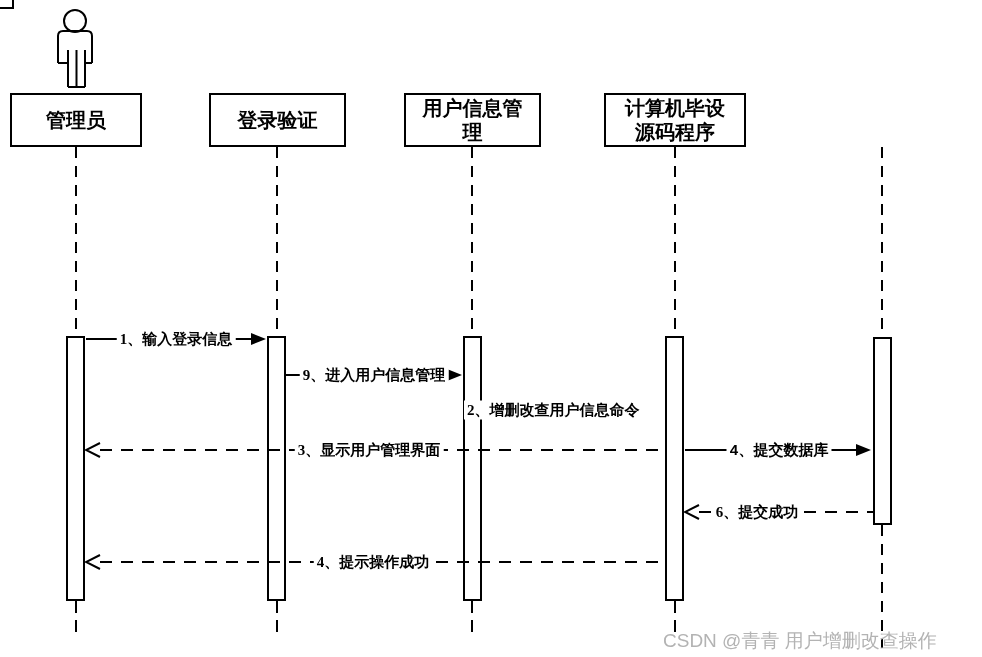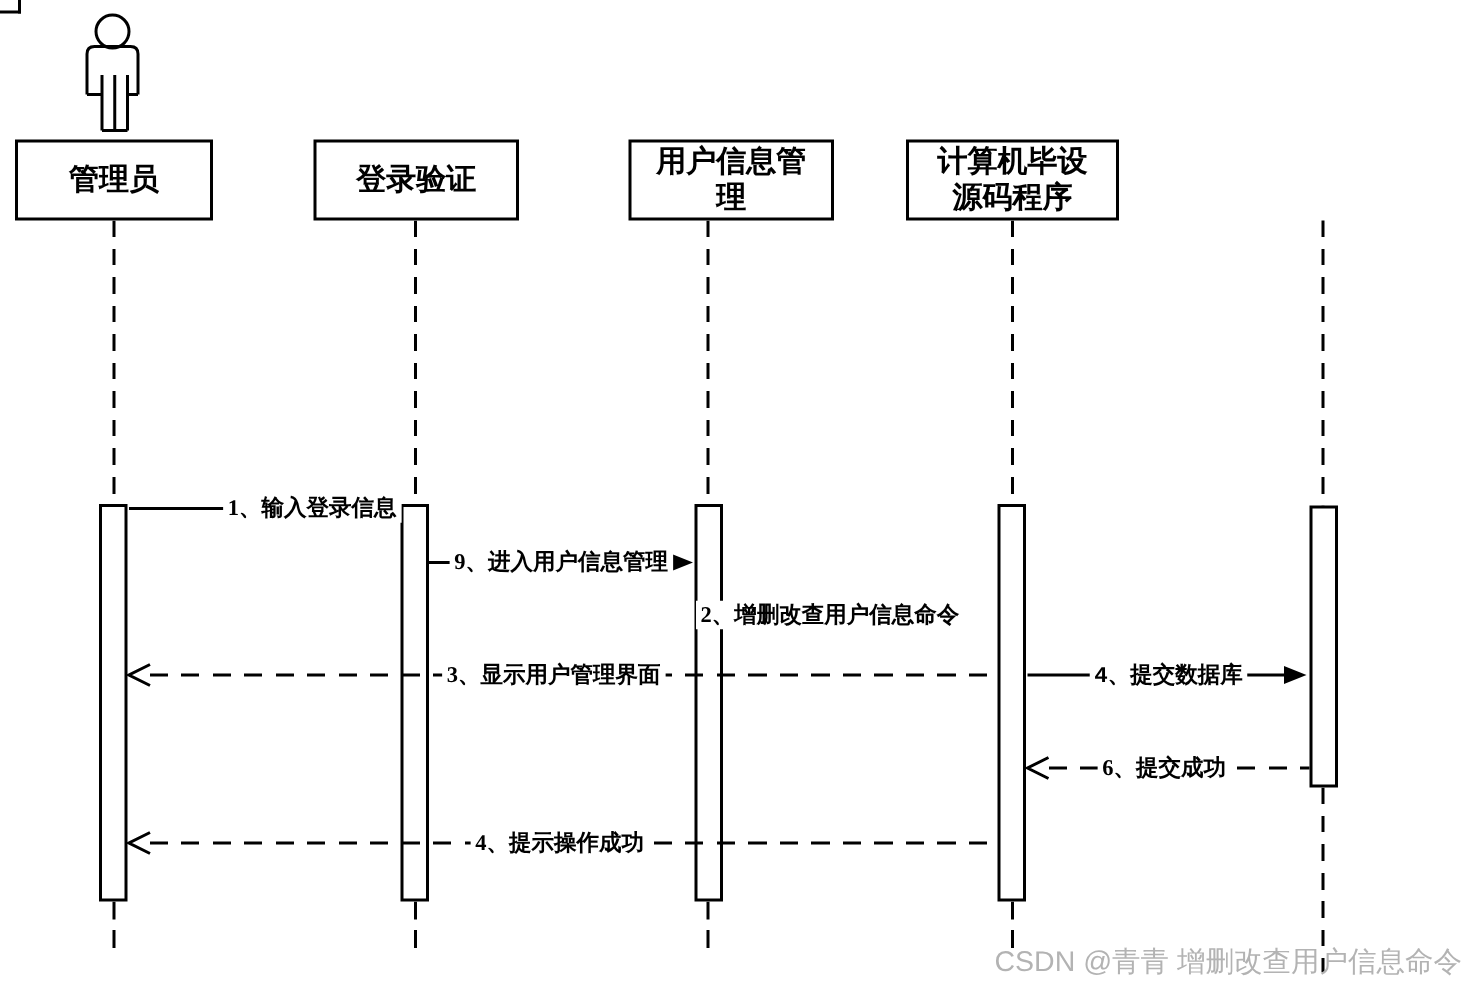--- a/index.html
+++ b/index.html
@@ -66,21 +66,21 @@
     <path d="M9,55 L19,55 M43,55 L36,55" stroke="#000" stroke-width="2"></path>
     <path d="M19,42 L19,79 M36,42 L36,79 M19,79 L36,79 M27.5,42 L27.5,79" stroke="#000" stroke-width="2" fill="none"></path>
   </svg>
 
   <div class="pbox" style="left:10px;  width:132px;">
     <span>管理员</span>
   </div>
   <div class="pbox" style="left:209px; width:137px;align-items:center;">
     <span>登录验证</span>
   </div>
-  <div class="pbox" style="left:404px; width:137px;margin-left:15px;">
+  <div class="pbox" style="left:404px; width:137px;">
     <span class="wrap5">用户信息管理</span>
   </div>
   <div class="pbox" style="left:604px; width:142px;">
     <span class="wrap5">计算机毕设源码程序</span>
   </div>
 
   <div class="vdash" style="left:75px;  top:147px; height:189px;"></div>
   <div class="vdash" style="left:276px; top:147px; height:189px;"></div>
   <div class="vdash" style="left:471px; top:147px; height:189px;"></div>
   <div class="vdash" style="left:674px; top:147px; height:189px;"></div>
@@ -97,21 +97,21 @@
   <div class="stub" style="left:276px; top:601px; height:12px;"></div>
   <div class="stub" style="left:276px; top:620px; height:12px;"></div>
   <div class="stub" style="left:471px; top:601px; height:12px;"></div>
   <div class="stub" style="left:471px; top:620px; height:12px;"></div>
   <div class="stub" style="left:674px; top:601px; height:12px;"></div>
   <div class="stub" style="left:674px; top:620px; height:12px;"></div>
   <div class="vdash" style="left:881px; top:525px; height:123px;"></div>
 
   <div class="hline" style="left:86px; top:338px; width:166px;"></div>
   <div class="arr-filled" style="left:251px; top:333px;"></div>
-  <span class="mlabel" style="left:176px; top:339px;margin-left:32px;">1、输入登录信息</span>
+  <span class="mlabel" style="left:176px; top:339px;">1、输入登录信息</span>
 
   <div class="hline" style="left:286px; top:374px; width:162px;"></div>
   <div class="arr-filled" style="left:447px; top:369px;"></div>
   <span class="mlabel" style="left:374px; top:375px;">9、进入用户信息管理</span>
 
   <span class="mlabel left-anchor" style="left:464px; top:410px;">2、增删改查用户信息命令</span>
 
   <div class="hline" style="left:685px; top:449px; width:172px;"></div>
   <div class="arr-filled" style="left:856px; top:444px;"></div>
   <span class="mlabel" style="left:779px; top:450px;font-family:Liberation Mono, monospace;">4、提交数据库</span>
@@ -119,23 +119,23 @@
   <div class="hdash" style="left:100px; top:449px; width:565px;"></div>
   <svg class="arr-open" style="left:84px; top:441px;" width="17" height="18" viewBox="0 0 17 18">
     <path d="M16,2 L2,9 L16,16" fill="none" stroke="#000" stroke-width="2"></path>
   </svg>
   <span class="mlabel" style="left:369px; top:450px;">3、显示用户管理界面</span>
 
   <div class="hdash" style="left:699px; top:511px; width:174px;"></div>
   <svg class="arr-open" style="left:683px; top:503px;" width="17" height="18" viewBox="0 0 17 18">
     <path d="M16,2 L2,9 L16,16" fill="none" stroke="#000" stroke-width="2"></path>
   </svg>
-  <span class="mlabel" style="left:776px; top:512px;">6、提交成功</span>
+  <span class="mlabel" style="left:757px; top:512px;">6、提交成功</span>
 
   <div class="hdash" style="left:100px; top:561px; width:565px;"></div>
   <svg class="arr-open" style="left:84px; top:553px;" width="17" height="18" viewBox="0 0 17 18">
     <path d="M16,2 L2,9 L16,16" fill="none" stroke="#000" stroke-width="2"></path>
   </svg>
   <span class="mlabel" style="left:373px; top:562px;">4、提示操作成功</span>
 
-  <div class="watermark">CSDN @青青  增删改查用户信息命令</div>
+  <div class="watermark">CSDN @青青  用户增删改查操作</div>
 
 </div>
 
 </body></html>

